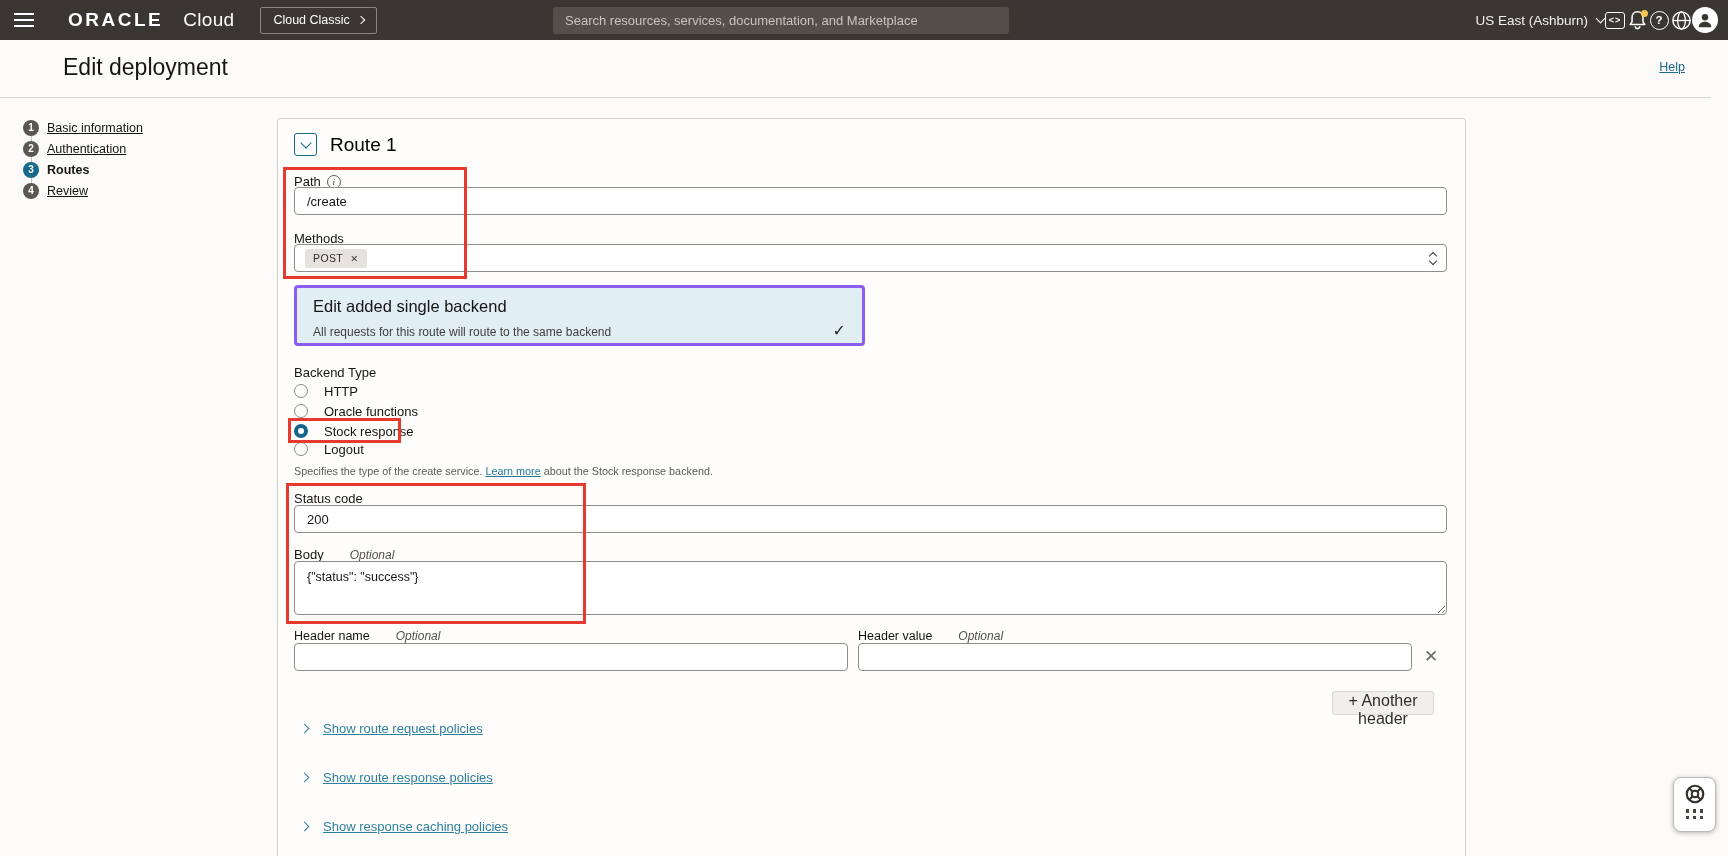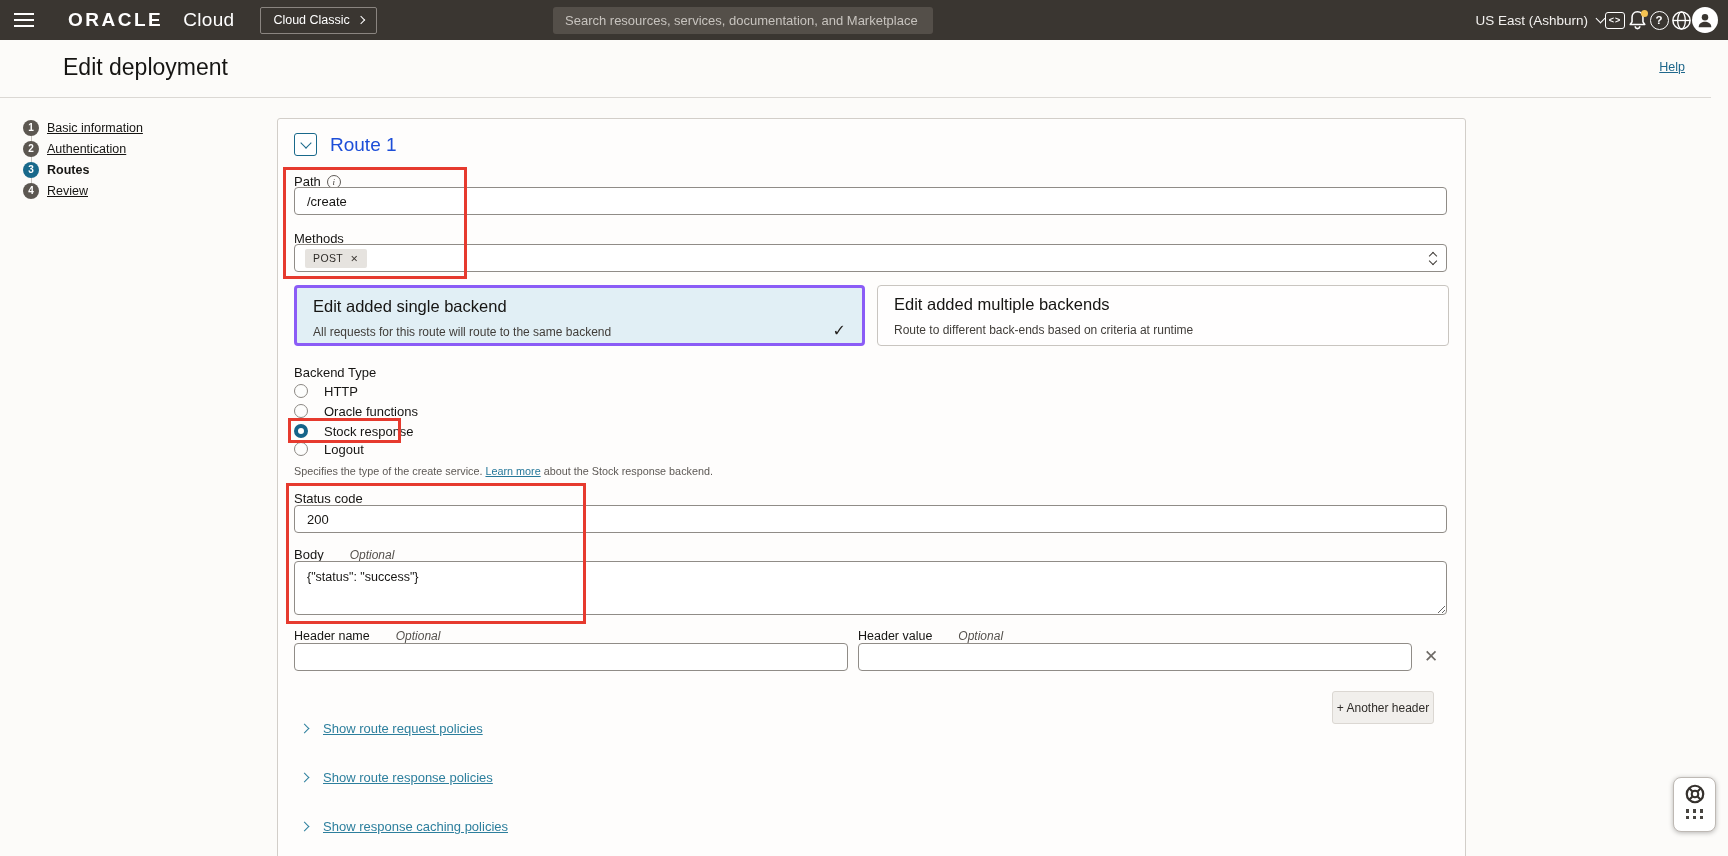--- a/index.html
+++ b/index.html
@@ -13,21 +13,21 @@
   .hamburger { width:34px; margin-left:14px; cursor:pointer; }
   .hamburger span { display:block; width:20px; height:2px; background:#fff; margin:4px 0; }
   .brand { display:flex; align-items:baseline; margin-left:20px; color:#fff; white-space:nowrap; }
   .brand .oracle { font-size:19px; font-weight:700; letter-spacing:2.5px; }
   .brand .cloud  { font-size:19px; font-weight:300; margin-left:20px; letter-spacing:.3px; }
   .cloud-classic { margin-left:26px; height:27px; display:flex; align-items:center; gap:8px;
     border:1px solid #8a8580; border-radius:2px; background:transparent; color:#fff;
     font-size:12.5px; padding:0 12px; cursor:pointer; font-family:inherit; }
   .cc-chev { width:6px; height:6px; border-top:1.5px solid #fff; border-right:1.5px solid #fff;
     transform:rotate(45deg); display:inline-block; }
-  .search-wrap { position:absolute; left:553px; top:7px; width:380px; height:27px;
+  .search-wrap { position:absolute; left:553px; top:7px; width:456px; height:27px;
     background:#544f49; border-radius:3px; display:flex; align-items:center; }
   .search-wrap input { width:100%; height:100%; background:transparent; border:none; outline:none;
     color:#eceae8; font-size:13px; padding:0 12px; font-family:inherit; }
   .search-wrap input::placeholder { color:#c7c3be; opacity:1; }
   .topbar-right { position:absolute; right:10px; top:0; height:40px; display:flex;
     align-items:center; gap:0; }
   .region { display:flex; align-items:center; gap:9px; color:#f2f0ee; font-size:13.5px; cursor:pointer; }
   .chev-down { width:7px; height:7px; border-right:1.6px solid #fff; border-bottom:1.6px solid #fff;
     transform:rotate(45deg); margin-top:-4px; display:inline-block; }
   .tb-icon { width:22px; height:22px; display:flex; align-items:center; justify-content:center;
@@ -60,21 +60,21 @@
   .wiz-step.active .wiz-label { font-weight:700; text-decoration:none; }
 
   
   .card { position:absolute; left:277px; top:118px; width:1189px; height:790px;
     background:#fefdfc; border:1px solid #d2cec9; border-radius:3px; }
   .route-header { position:absolute; left:16px; top:14px; display:flex; align-items:center; gap:13px; }
   .collapse-box { width:23px; height:23px; border:1.6px solid #19698b; border-radius:3px;
     display:flex; align-items:center; justify-content:center; cursor:pointer; background:#fff; }
   .collapse-chev { width:8px; height:8px; border-right:1.8px solid #19698b;
     border-bottom:1.8px solid #19698b; transform:rotate(45deg); margin-top:-4px; }
-  .route-title { font-size:19px; color:#1d4ed8; }
+  .route-title { font-size:19px; color:#000000; }
 
   .fld-label { position:absolute; font-size:13px; color:#161513; display:flex; align-items:center; gap:6px; }
   .optional { font-style:italic; font-size:12px; color:#55514d; margin-left:20px; }
   .info-icon { width:14px; height:14px; border:1px solid #5f5b57; border-radius:50%;
     font-size:9px; font-style:italic; font-family:"Liberation Serif", serif;
     display:inline-flex; align-items:center; justify-content:center; color:#3e3a36; cursor:pointer; }
   .txt-input { position:absolute; height:28px; border:1px solid #908c87; border-radius:4px;
     background:#fff; font-size:13px; color:#161513; padding:0 12px; outline:none; font-family:inherit; }
   .wide { left:16px; width:1153px; }
 
@@ -103,22 +103,22 @@
 
   .helper { position:absolute; left:16px; top:346px; font-size:10.8px; color:#5d5955; }
   .helper a { color:#26789a; text-decoration:underline; cursor:pointer; }
 
   .body-area { position:absolute; left:16px; top:442px; width:1153px; height:54px;
     border:1px solid #908c87; border-radius:4px; background:#fff; font-size:12.5px; color:#161513;
     padding:8px 12px; outline:none; resize:both; font-family:inherit; }
 
   .remove-x { position:absolute; left:1143px; top:527px; font-size:17px; color:#6e6a66;
     cursor:pointer; width:20px; text-align:center; }
-  .another-btn { position:absolute; left:1054px; top:572px; width:102px; height:33px;
-    background:#f1efec; border:1px solid #dbd7d2; border-radius:3px; font-size:12px; color:#2f2c29;
+  .another-btn { position:absolute; left:1054px; top:572px; width:102px; height:24px;
+    background:#f1efec; border:1px solid #dbd7d2; border-radius:3px; font-size:16px; color:#2f2c29;
     cursor:pointer; font-family:inherit; }
 
   .policy-row { position:absolute; left:23px; display:flex; align-items:center; gap:15px; cursor:pointer; }
   .pol-chev { width:7px; height:7px; border-top:1.8px solid #2d7f9d; border-right:1.8px solid #2d7f9d;
     transform:rotate(45deg); }
   .policy-row a { font-size:13px; color:#2d7f9d; text-decoration:underline; }
 
   
   .anno { position:absolute; border:3px solid #e63a2e; pointer-events:none; z-index:10; }
   .anno1 { left:5px; top:48px; width:184px; height:112px; }
@@ -242,24 +242,20 @@
     <span class="stepper">
       <span class="stp up"></span>
         <span class="stp dn"></span>
     </span>
   </div>
 
   <div class="bk-card selected">
     <div class="bk-title">Edit added single backend</div>
     <div class="bk-desc">All requests for this route will route to the same backend</div>
     <div class="bk-check">✓</div>
-  </div>
-  <div class="bk-card plain">
-    <div class="bk-title">Edit added multiple backends</div>
-    <div class="bk-desc">Route to different back-ends based on criteria at runtime</div>
   </div>
 
   <div class="fld-label" style="left:16px; top:246px;text-align:center;">
     <span>Backend Type</span>
   </div>
   <div class="radio-row" style="top:262px;">
     <span class="radio"></span>
     <span class="radio-label">HTTP</span>
   </div>
   <div class="radio-row" style="top:282px;">

